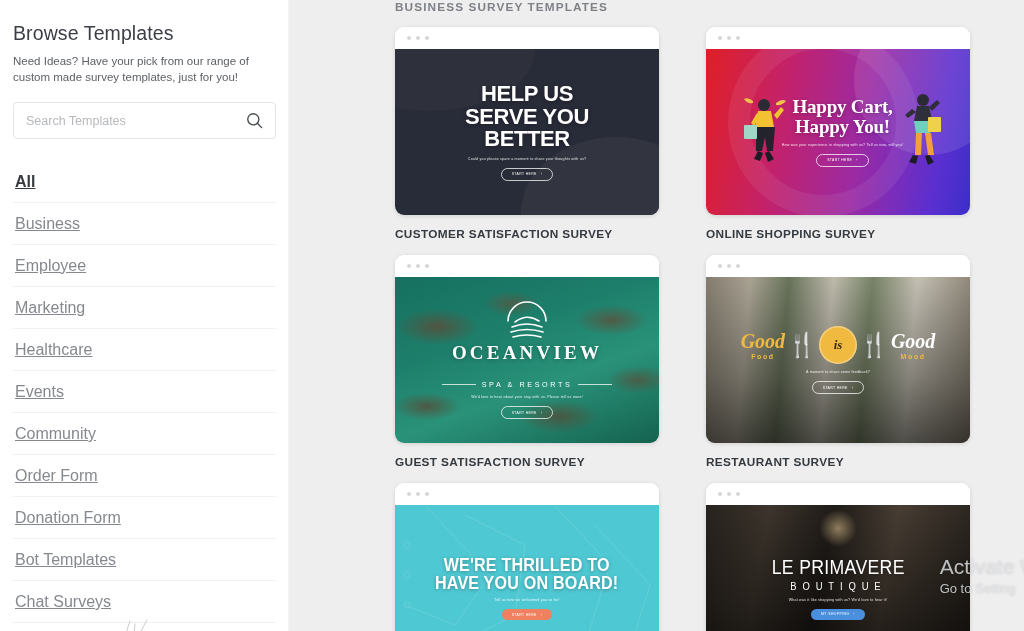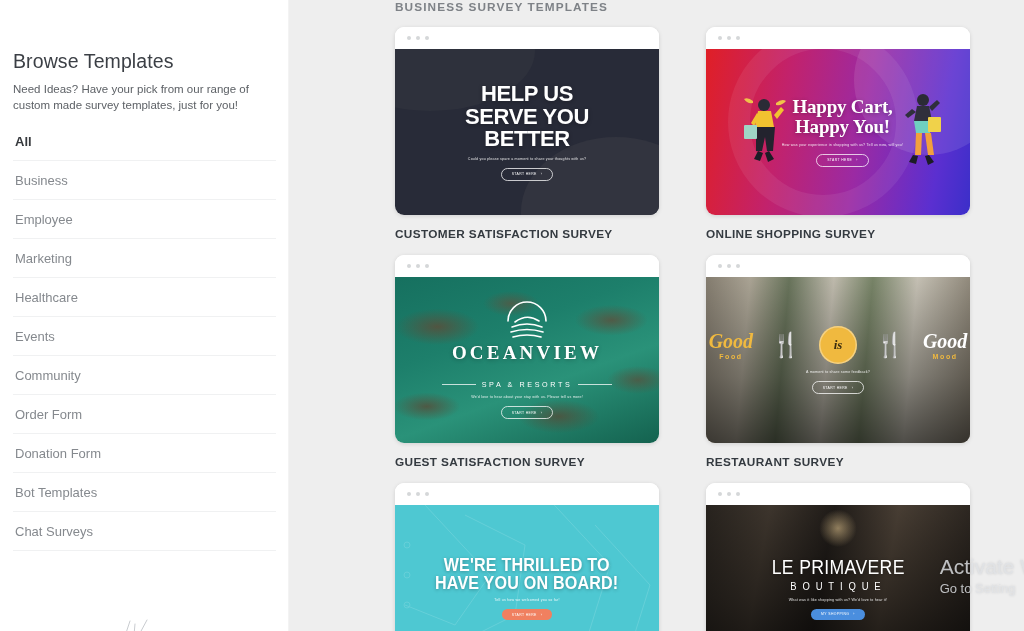--- a/index.html
+++ b/index.html
@@ -21,21 +21,20 @@
     flex: 0 0 289px;
     overflow: hidden;
   }
   .sidebar-inner { padding: 22px 13px 0 13px; }
   .panel-title {
     font-size: 19.5px;
     font-weight: 400;
     color: #3b3f45;
     letter-spacing: .1px;
     margin-bottom: 9px;
-    margin-top: 28px;
   }
   .panel-sub {
     font-size: 11.5px;
     line-height: 15.5px;
     color: #5d6166;
     font-weight: 400;
     margin-bottom: 17px;
     max-width: 258px;
   }
   .search-wrap {
@@ -59,26 +58,27 @@
   }
   .search-input::placeholder { color: #b6b9bd; }
   .search-icon {
     position: absolute; right: 11px; top: 50%;
     transform: translateY(-50%);
     width: 20px; height: 20px;
     display: flex; align-items: center; justify-content: center;
   }
   .nav-list { list-style: none; }
   .nav-item {
-    font-size: 13px;
+    font-size: 16px;
     color: #85898e;
     padding: 12px 2px 11px 2px;
     border-bottom: 1px solid #f0f1f2;
     cursor: pointer;
     white-space: nowrap;
+    text-decoration: underline;
   }
   .nav-item.active { color: #36393d; font-weight: 700; }
   .nav-item:first-child { padding-top: 4px; }
 
   .sidebar-illustration {
     position: absolute;
     left: 0; right: 0; bottom: -6px;
     height: 40px;
     pointer-events: none;
   }
@@ -266,21 +266,21 @@
   
   .bg-rest {
     background:
       linear-gradient(to bottom, rgba(0,0,0,.05) 0%, rgba(0,0,0,.35) 60%, rgba(0,0,0,.62) 100%),
       linear-gradient(95deg, #8b8375 0%, #b3ac9c 16%, #6e7a60 30%, #c9c4b6 46%, #7d8a6c 60%, #cfcabd 76%, #8a8273 100%),
       #9a9387;
   }
   .rest-row {
     position: relative; z-index: 4;
     display: flex; align-items: center; justify-content: center;
-    gap: 18px;
+    gap: 2px;
   }
   .good-word {
     font-family: "Liberation Serif", serif;
     font-size: 20px; font-style: italic; font-weight: 700;
   }
   .good-y { color: #f0b93f; }
   .good-w { color: #ffffff; }
   .sub-word {
     font-family: "Liberation Sans", sans-serif;
     font-size: 7px; letter-spacing: 1.6px; font-weight: 700;
@@ -348,20 +348,29 @@
 </head>
 <body>
 
 <div class="app">
 
   <aside class="sidebar">
     <div class="sidebar-inner">
       <h1 class="panel-title">Browse Templates</h1>
       <p class="panel-sub">Need Ideas? Have your pick from our range of custom made survey templates, just for you!</p>
 
+      <div class="search-wrap">
+        <input class="search-input" type="text" placeholder="Search Templates" style="">
+        <span class="search-icon">
+          <svg width="19" height="19" viewBox="0 0 24 24" fill="none" stroke="#44484d" stroke-width="1.7" stroke-linecap="round">
+            <circle cx="10.5" cy="10.5" r="7"></circle>
+            <line x1="15.6" y1="15.6" x2="21" y2="21"></line>
+          </svg>
+        </span>
+      </div>
 
       <ul class="nav-list">
         <li class="nav-item active">All</li>
         <li class="nav-item">Business</li>
         <li class="nav-item">Employee</li>
         <li class="nav-item">Marketing</li>
         <li class="nav-item">Healthcare</li>
         <li class="nav-item">Events</li>
         <li class="nav-item">Community</li>
         <li class="nav-item">Order Form</li>

